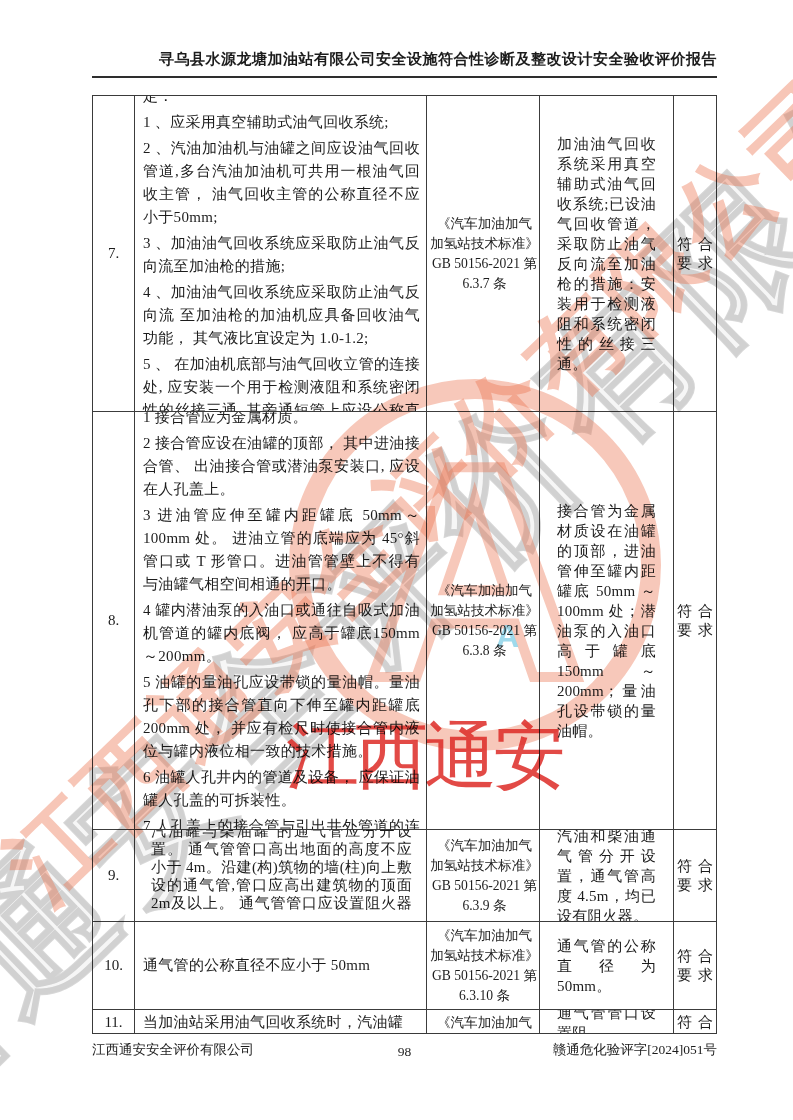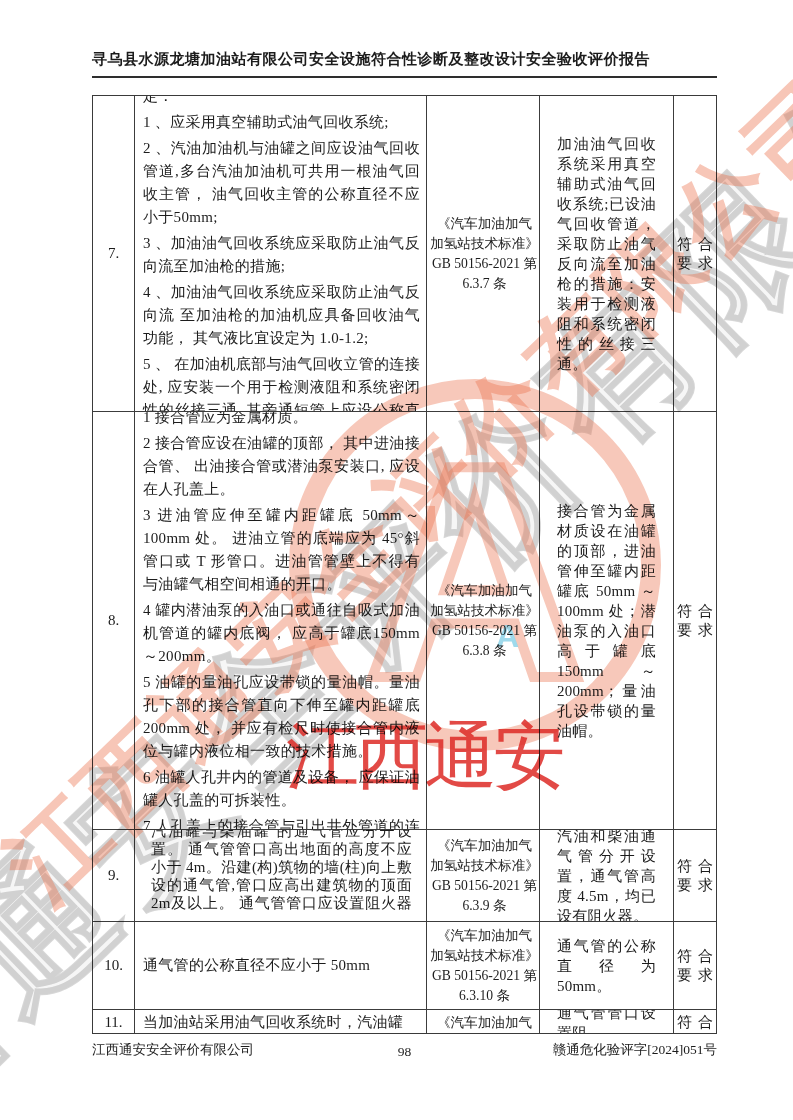--- a/index.html
+++ b/index.html
@@ -3,21 +3,21 @@
 <meta charset="utf-8">
 <style>
   html,body{margin:0;padding:0;background:#e8e8e8;}
   .page{
     position:relative;width:793px;height:1120px;background:#ffffff;
     font-family:"Liberation Serif","DejaVu Serif",serif;color:#1c1c1c;
     overflow:hidden;margin:0 auto;
   }
   
   .title{
-    position:absolute;top:50px;left:92px;width:625px;text-align:left;
+    position:absolute;top:50px;left:92px;width:625px;text-align:right;
     font-size:15px;font-weight:bold;letter-spacing:.5px;white-space:nowrap;
   }
   .header-rule{position:absolute;top:76px;left:92px;width:625px;border-top:2px solid #2e2e2e;}
   
   .table-wrap{
     position:absolute;left:92px;top:95px;width:625px;height:939px;
     border:1.6px solid #3a3a3a;box-sizing:border-box;overflow:hidden;
   }
   .t-row{display:flex;box-sizing:border-box;border-top:1.5px solid #3c3c3c;}
   .t-row:first-child{border-top:none;}

